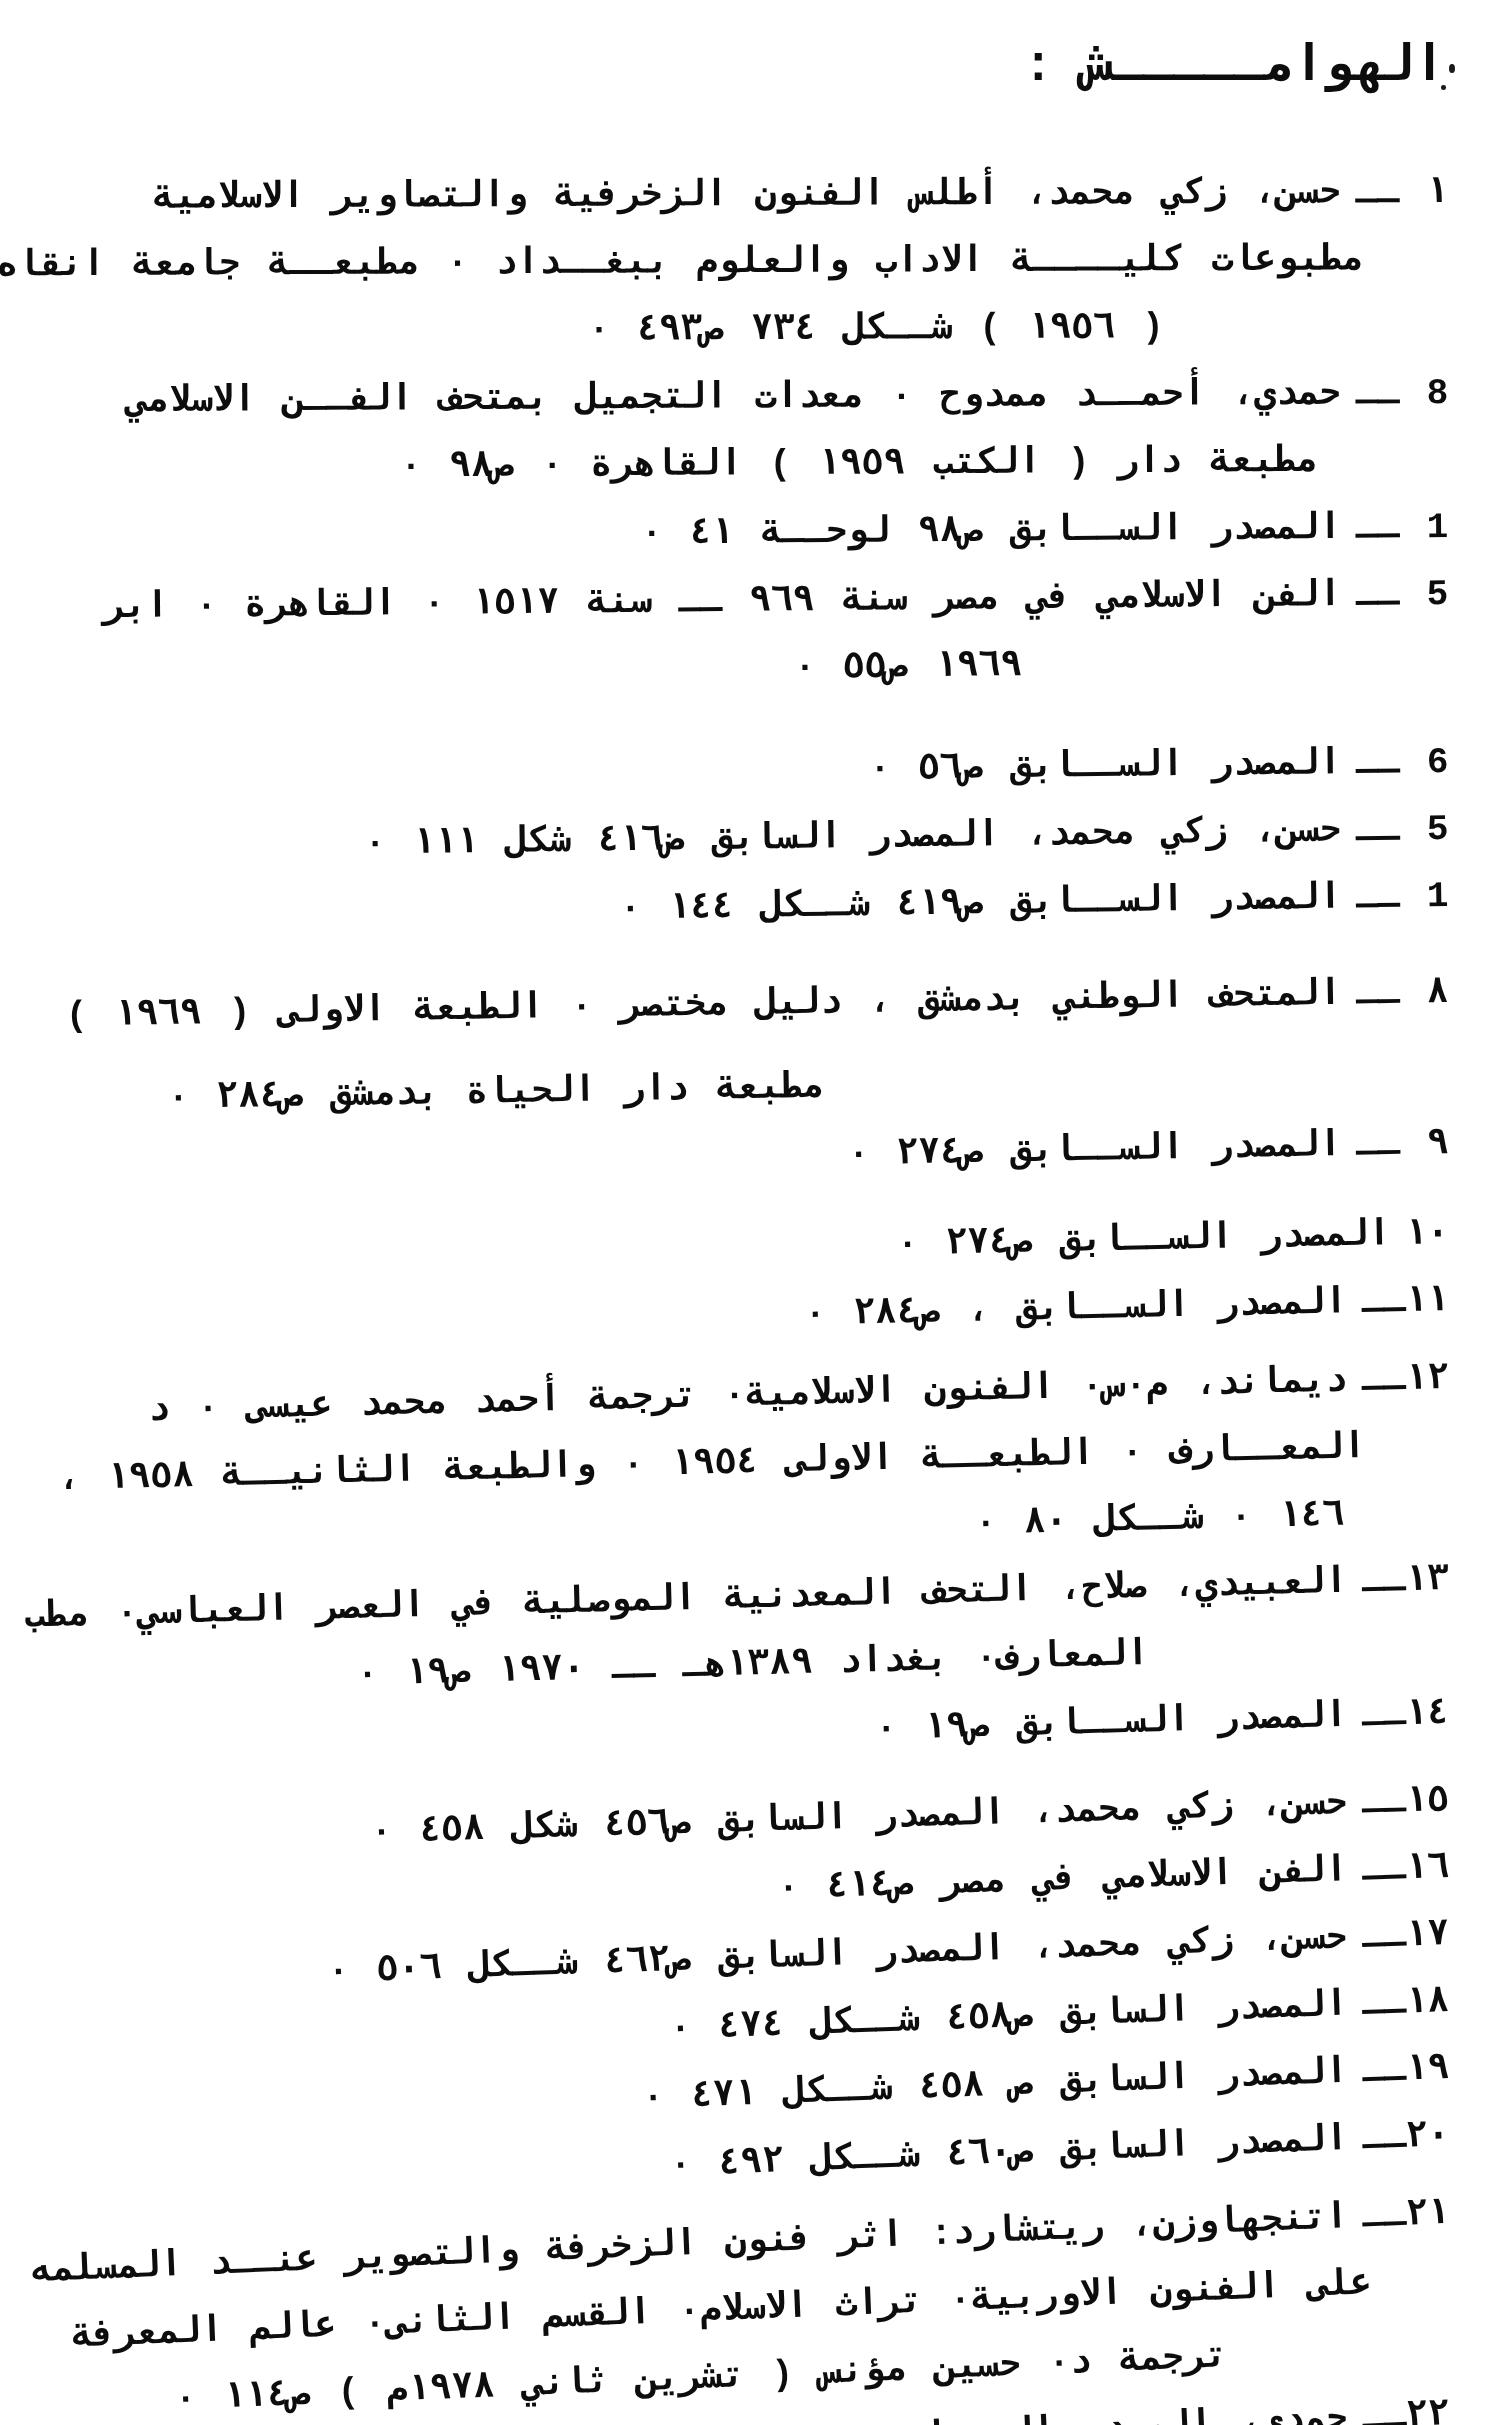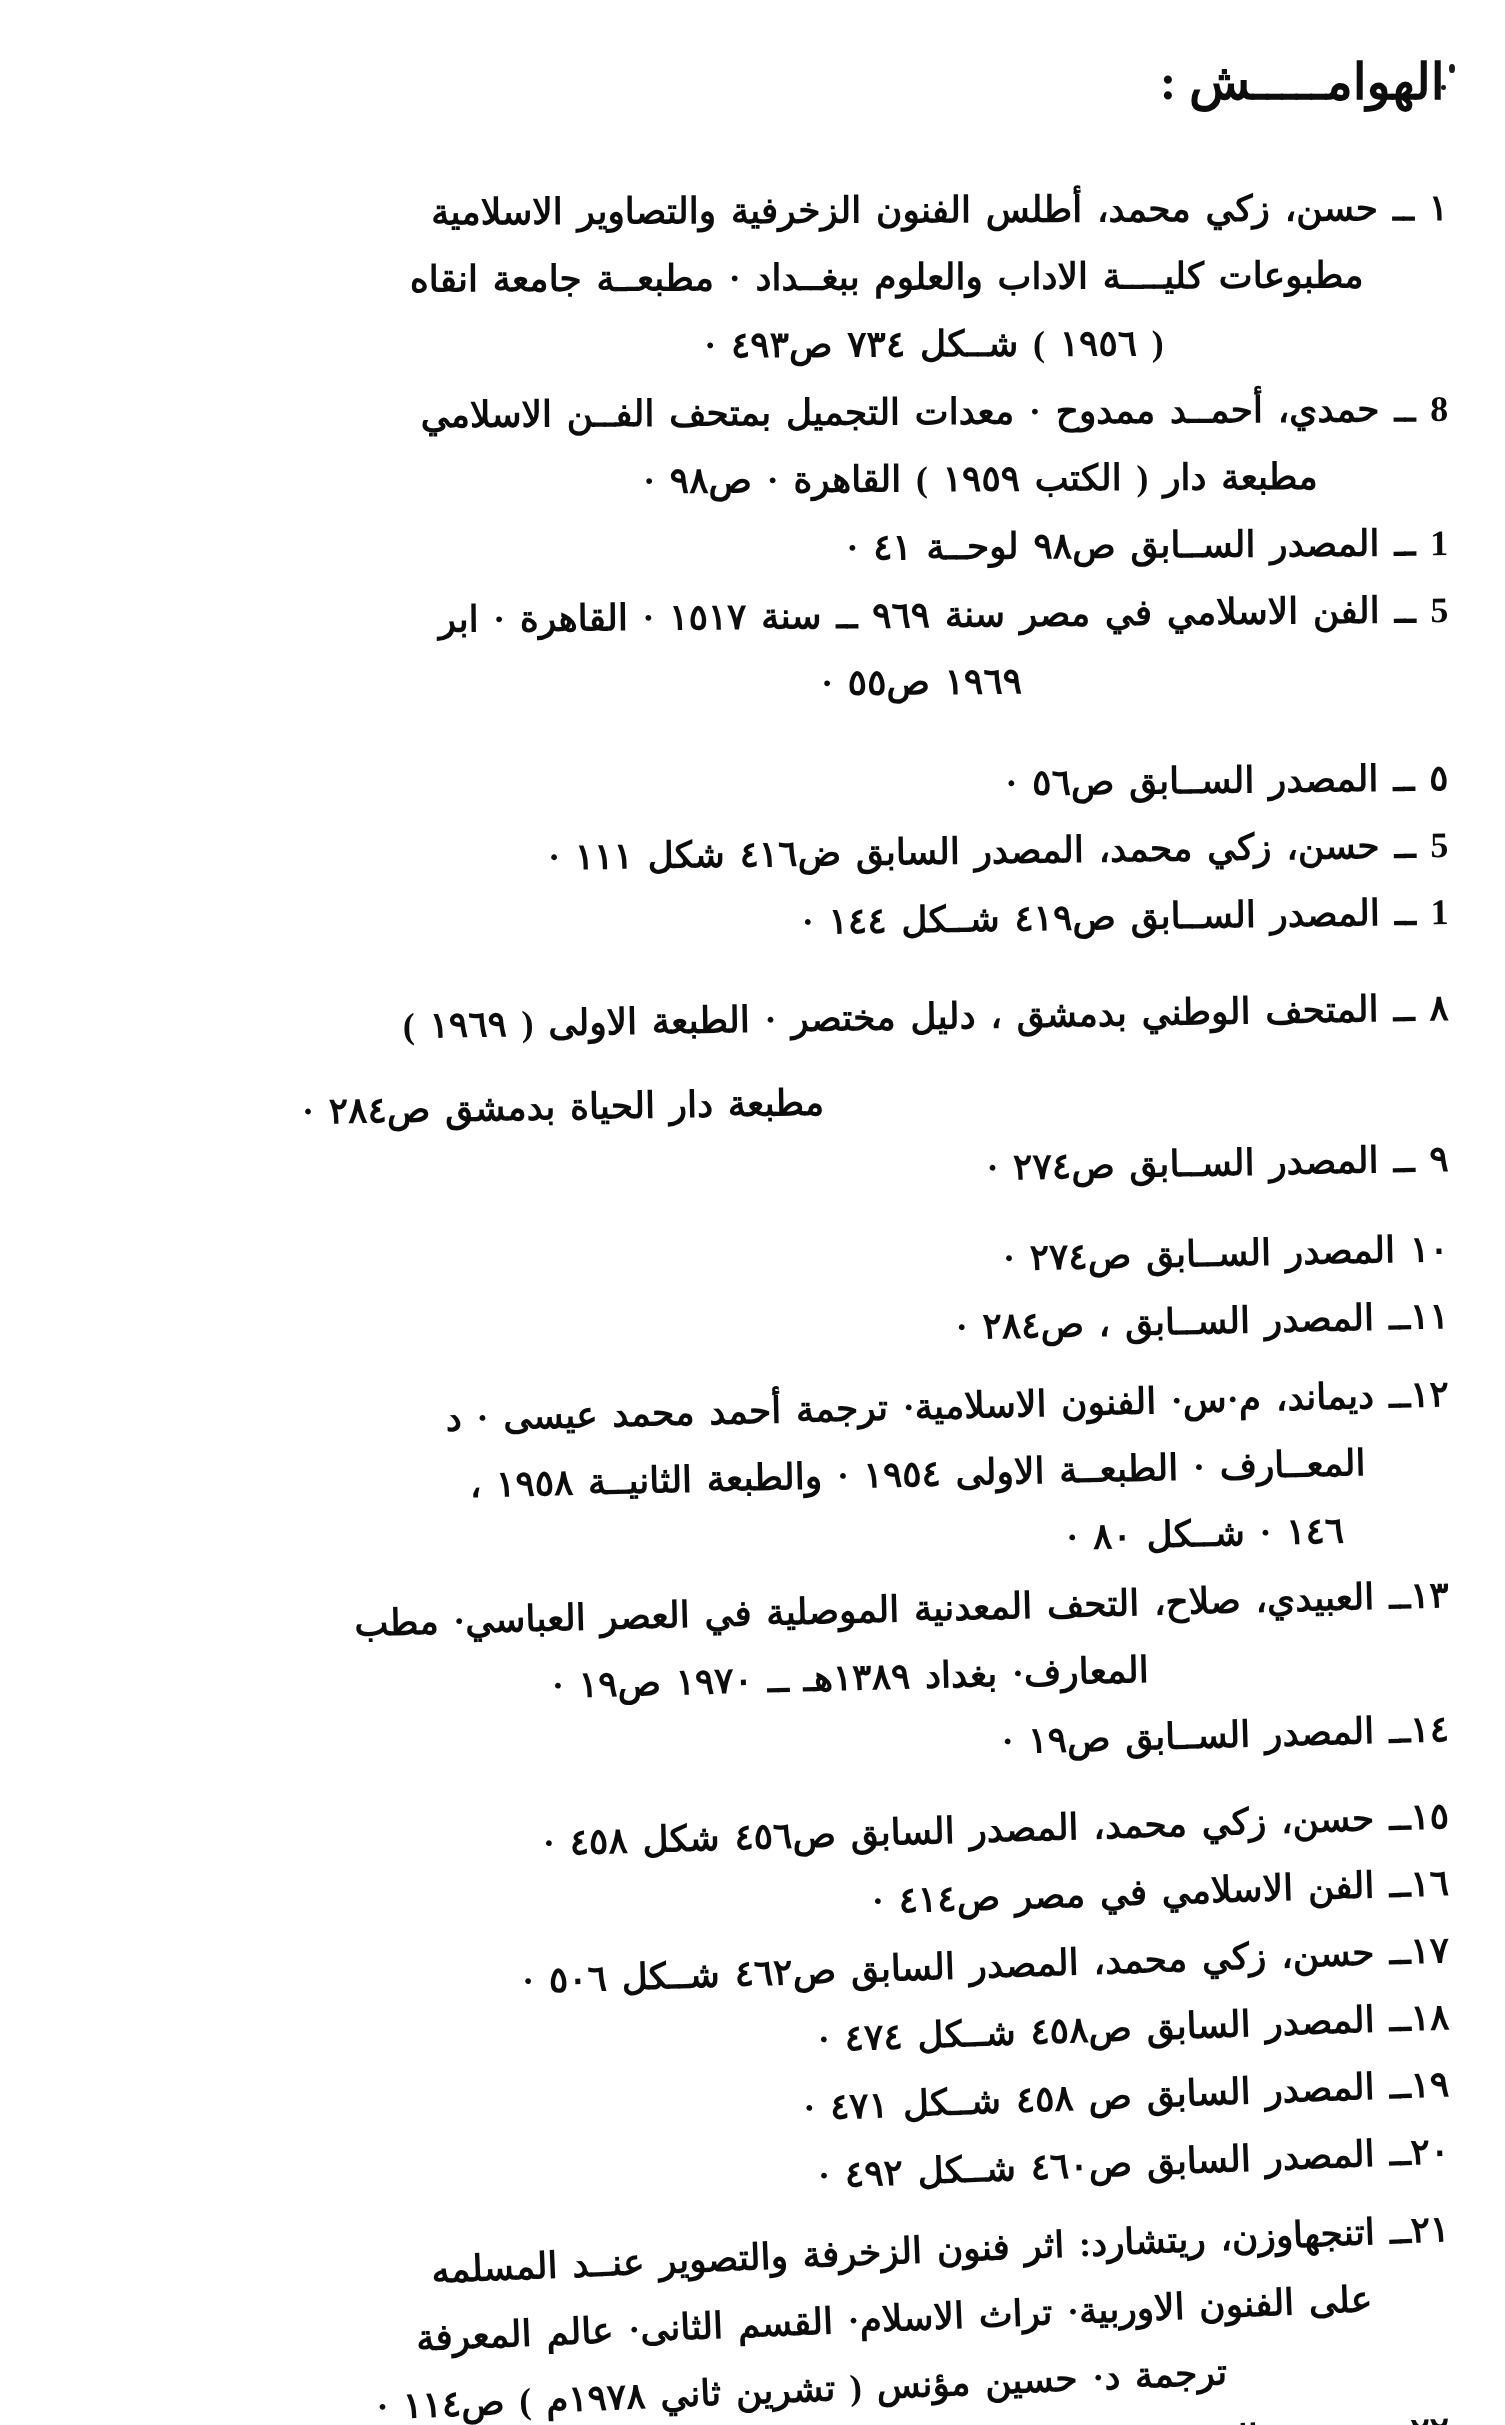--- a/index.html
+++ b/index.html
@@ -8,23 +8,23 @@
     background: #ffffff;
   }
   .page {
     position: relative;
     width: 1506px;
     height: 2426px;
     box-sizing: border-box;
     background: #ffffff;
     color: #0d0d0d;
     direction: rtl;
-    font-family: Liberation Serif, serif;
+    font-family: Liberation Mono, monospace;
     font-weight: bold;
-    padding: 32px 57px 0 44px;
+    padding: 16px 57px 0 44px;
     overflow: hidden;
   }
   .title {
     font-size: 50px;
     line-height: 1.15;
     margin: 21.6px 3.4px 64px 0;
     text-align: right;
     letter-spacing: 0;
     white-space: nowrap;
   }
@@ -73,21 +73,21 @@
         <div class="line" style="margin-right: 131px;">مطبعة دار ( الكتب ١٩٥٩ ) القاهرة · ص٩٨ ·</div>
       </div>
       <div class="footnote" style="transform: rotate(-0.46deg);">
         <div class="line"><span class="num">1 ــ</span><span>المصدر الســابق ص٩٨ لوحــة ٤١ ·</span></div>
       </div>
       <div class="footnote" style="transform: rotate(-0.56deg);">
         <div class="line"><span class="num">5 ــ</span><span>الفن الاسلامي في مصر سنة ٩٦٩ ــ سنة ١٥١٧ · القاهرة · ابر</span></div>
         <div class="line" style="margin-right: 427px;">١٩٦٩ ص٥٥ ·</div>
       </div>
       <div class="footnote" style="transform: rotate(-0.67deg); margin-top: 34px;">
-        <div class="line"><span class="num">٥ ــ</span><span>المصدر الســابق ص٥٦ ·</span></div>
+        <div class="line"><span class="num">6 ــ</span><span>المصدر الســابق ص٥٦ ·</span></div>
       </div>
       <div class="footnote" style="transform: rotate(-0.78deg);">
         <div class="line"><span class="num">5 ــ</span><span>حسن، زكي محمد، المصدر السابق ض٤١٦ شكل ١١١ ·</span></div>
       </div>
       <div class="footnote" style="transform: rotate(-0.88deg);">
         <div class="line"><span class="num">1 ــ</span><span>المصدر الســابق ص٤١٩ شــكل ١٤٤ ·</span></div>
       </div>
       <div class="footnote" style="transform: rotate(-0.98deg); margin-top: 28.5px;">
         <div class="line"><span class="num">٨ ــ</span><span>المتحف الوطني بدمشق ، دليل مختصر · الطبعة الاولى ( ١٩٦٩ )</span></div>
         <div class="line" style="margin-right: 626px; margin-top: 17px;">مطبعة دار الحياة بدمشق ص٢٨٤ ·</div>

